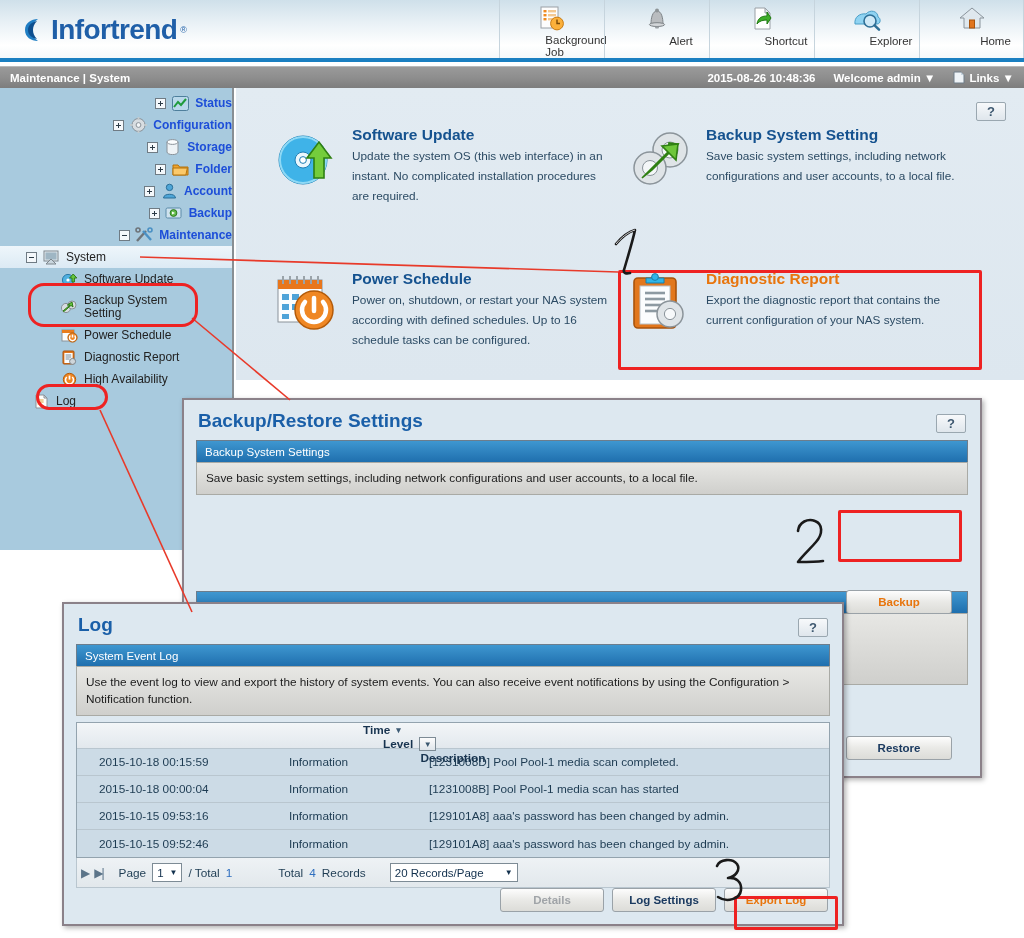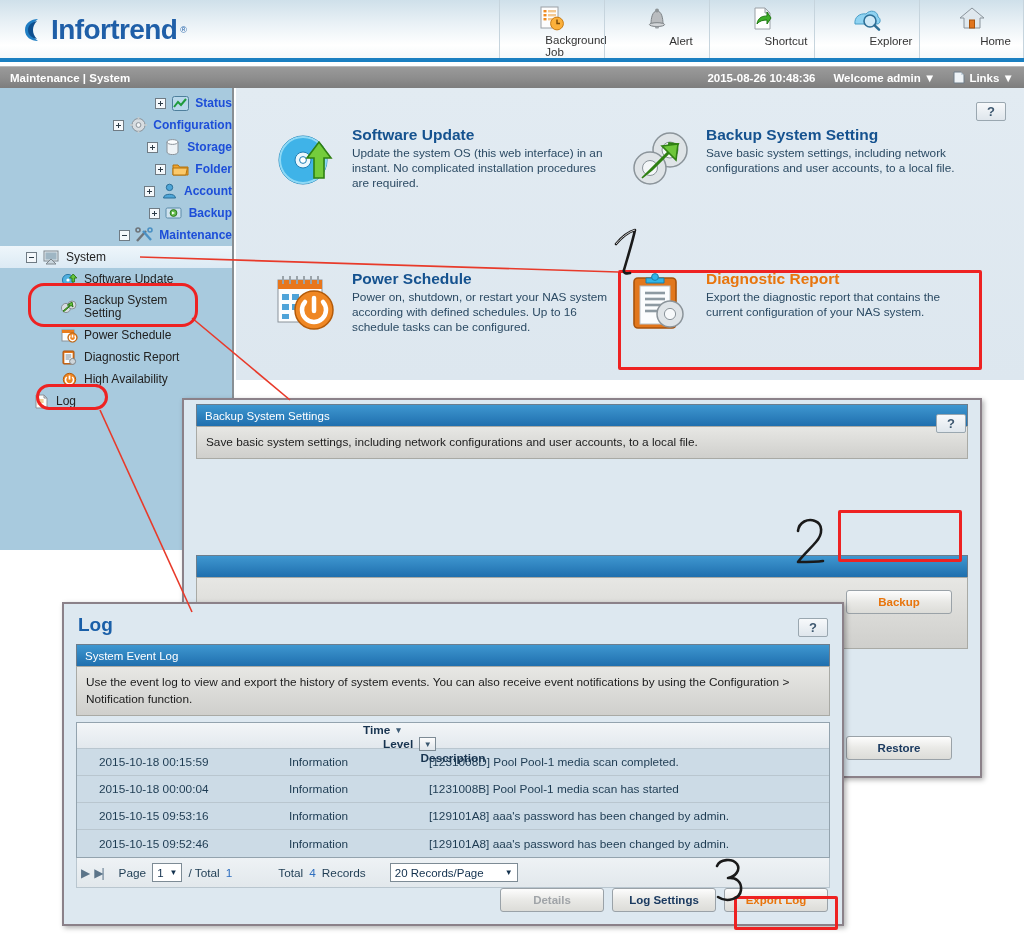--- a/index.html
+++ b/index.html
@@ -90,21 +90,21 @@
     position: absolute; width: 30px; height: 19px; border: 1px solid #9aa7b0;
     background: linear-gradient(to bottom,#f7f9fb,#dfe6ec);
     border-radius: 2px; font-size: 13px; color: #3e5870; font-weight: bold;
     display: flex; align-items: center; justify-content: center; cursor: pointer;
   }
   .feature { position: absolute; display: flex; gap: 12px; }
   .feat-ico { width: 66px; height: 66px; flex: 0 0 auto; }
   .feat-txt { width: 260px; }
   .feat-title { font-size: 15.5px; font-weight: bold; color: #15528f; margin-bottom: 2px; }
   .feat-title.orange { color: #e8750d; }
-  .feat-desc { font-size: 11.8px; color: #2b4a63; line-height: 15px; }
+  .feat-desc { font-size: 11.8px; color: #2b4a63; line-height: 20px; }
 
   
   .dialog {
     position: absolute;
     background: #dde8f0;
     border: 2px solid #8b8189;
     box-shadow: 2px 2px 5px rgba(0,0,0,0.30);
   }
   .dlg-title { font-size: 19px; font-weight: bold; color: #1a5fa8; padding: 10px 0 4px 14px; }
   .sect-head {
@@ -524,20 +524,21 @@
           </svg>
         </span>
         <span class="feat-txt">
           <span class="feat-title orange" style="display:block;">Diagnostic Report</span>
           <span class="feat-desc" style="display:block;">Export the diagnostic report that contains the current configuration of your NAS system.</span>
         </span>
       </div>
     </div>
 
     <div class="dialog" style="left:182px; top:310px; width:800px; height:380px;">
+      <div class="dlg-title">Backup/Restore Settings</div>
       <div class="helpbtn" style="right:14px; top:14px;">?</div>
 
       <div class="sect-head">Backup System Settings</div>
       <div class="sect-body">Save basic system settings, including network configurations and user accounts, to a local file.</div>
 
       <div style="position:absolute; right:28px; top:190px;">
         <div class="btn orange" style="width:106px;">Backup</div>
       </div>
 
       <div class="sect-head" style="margin-top:96px;"></div>

